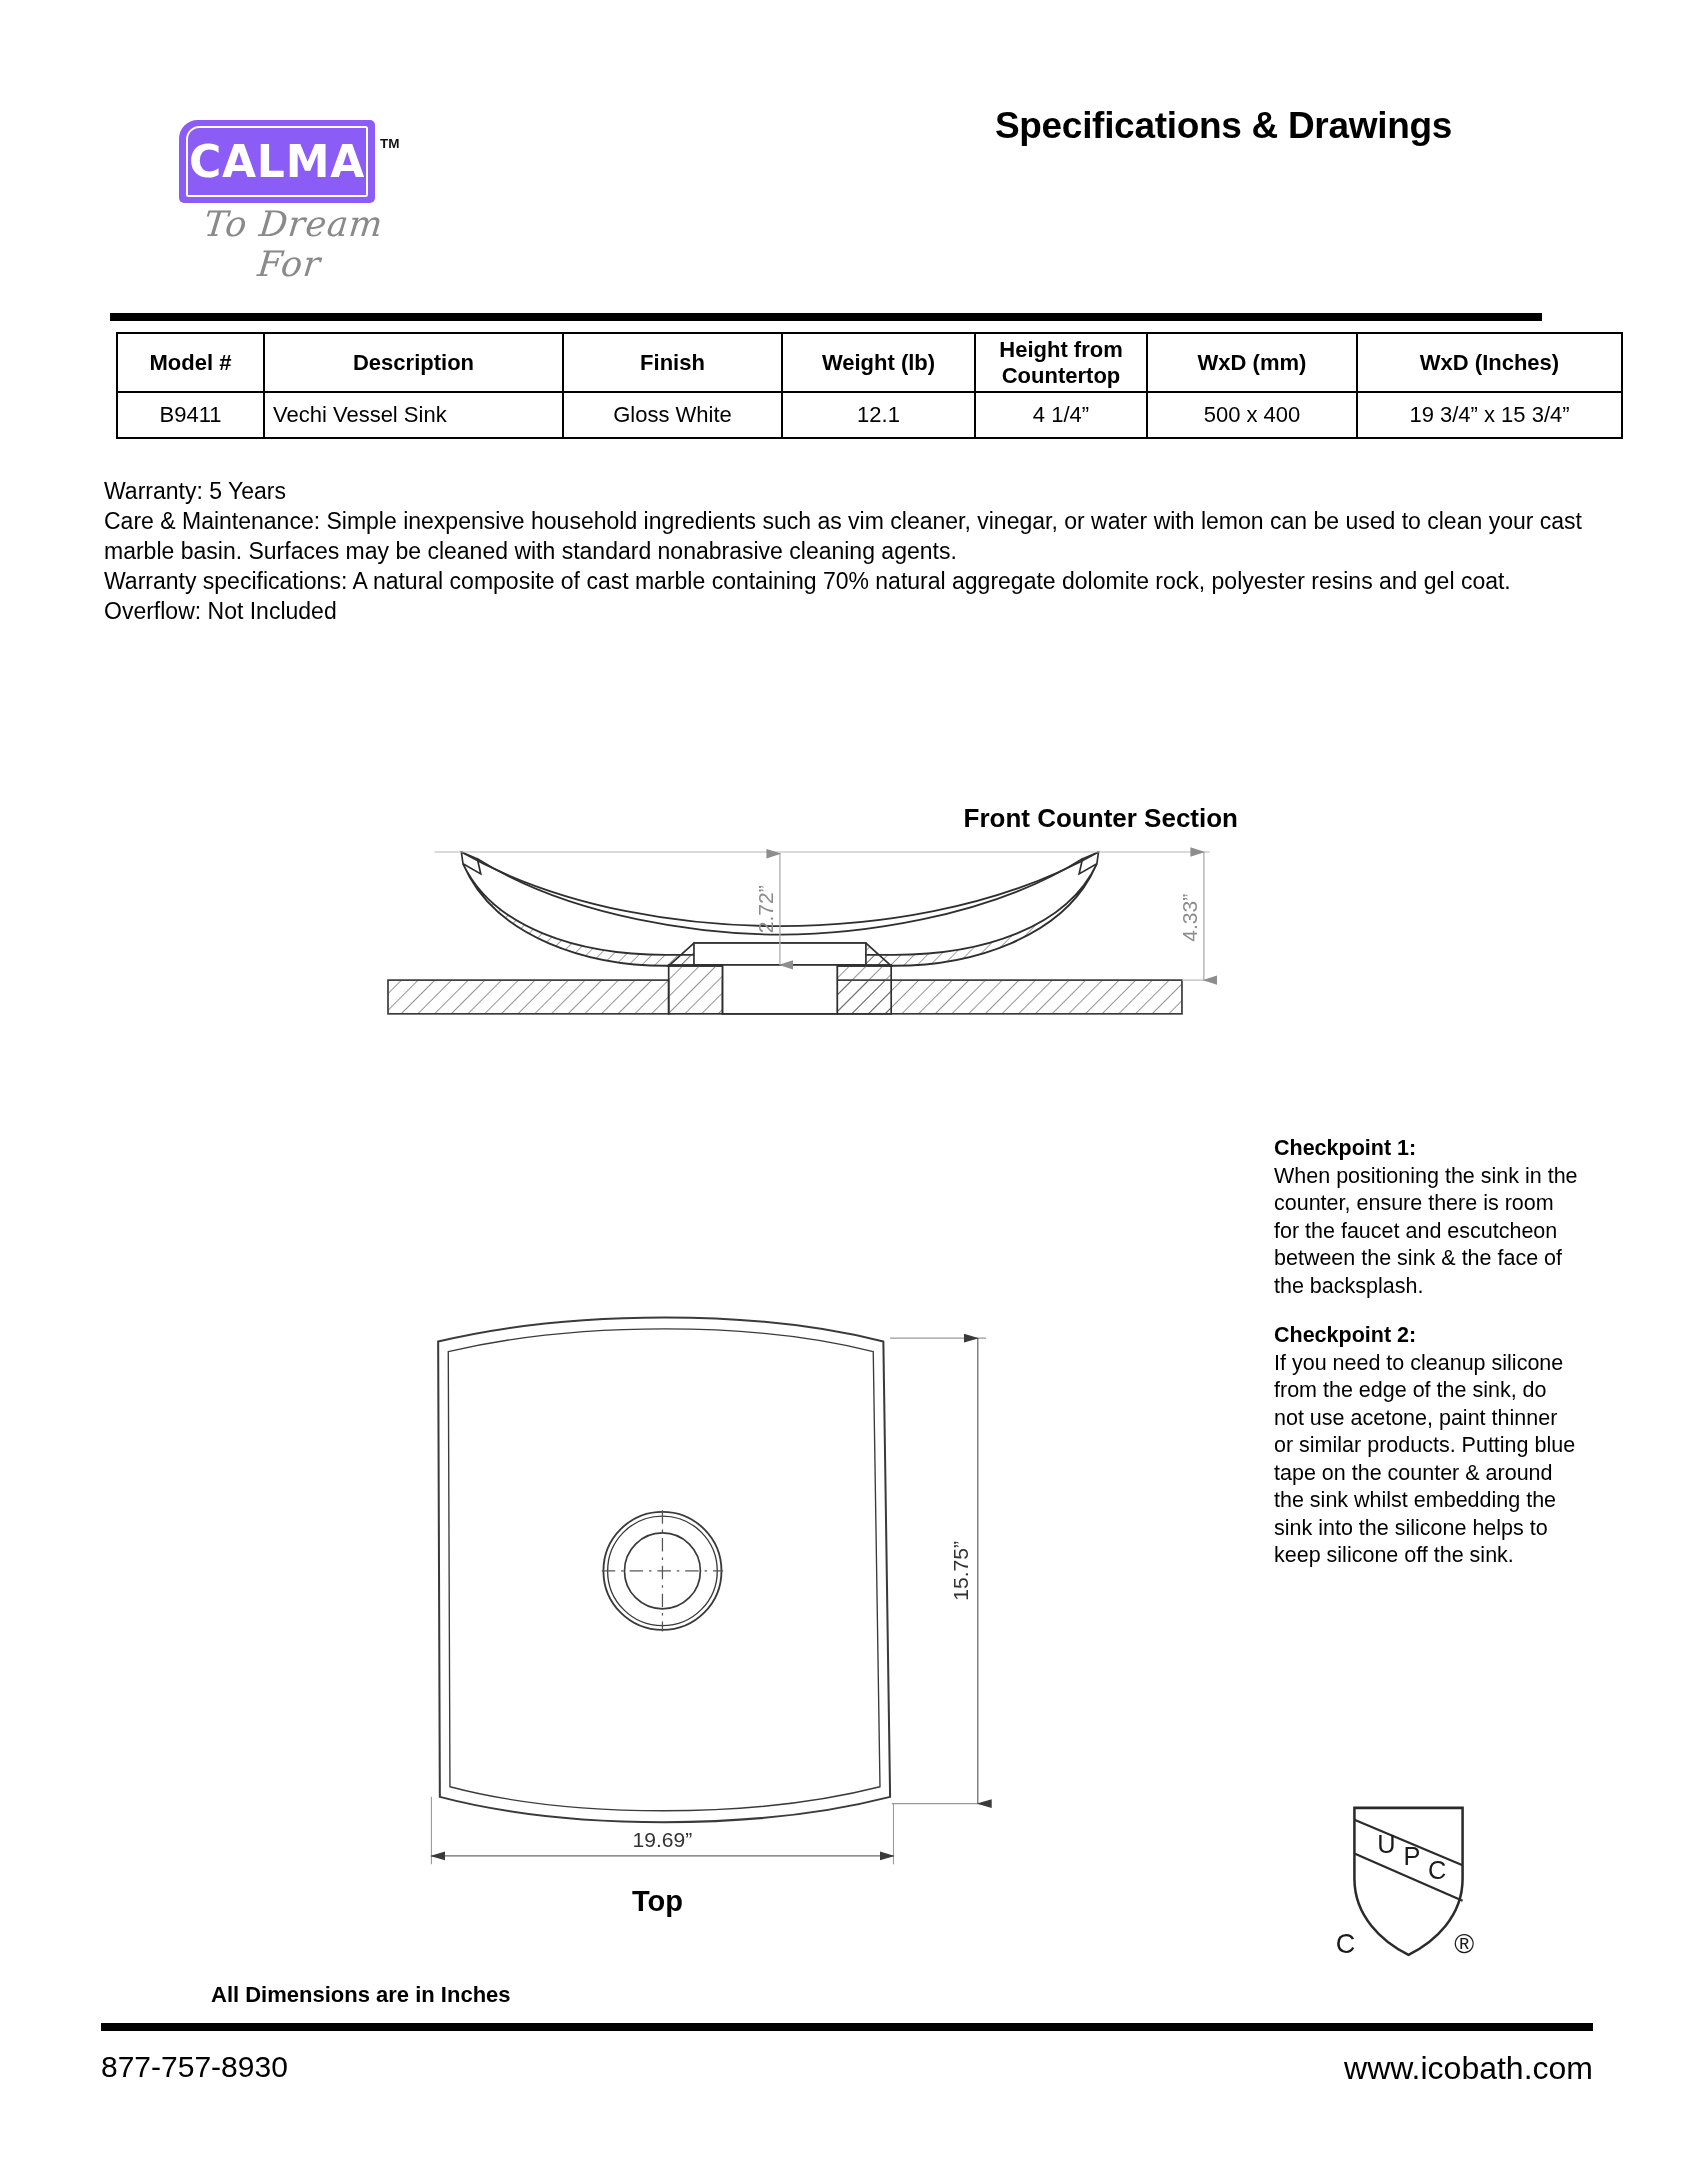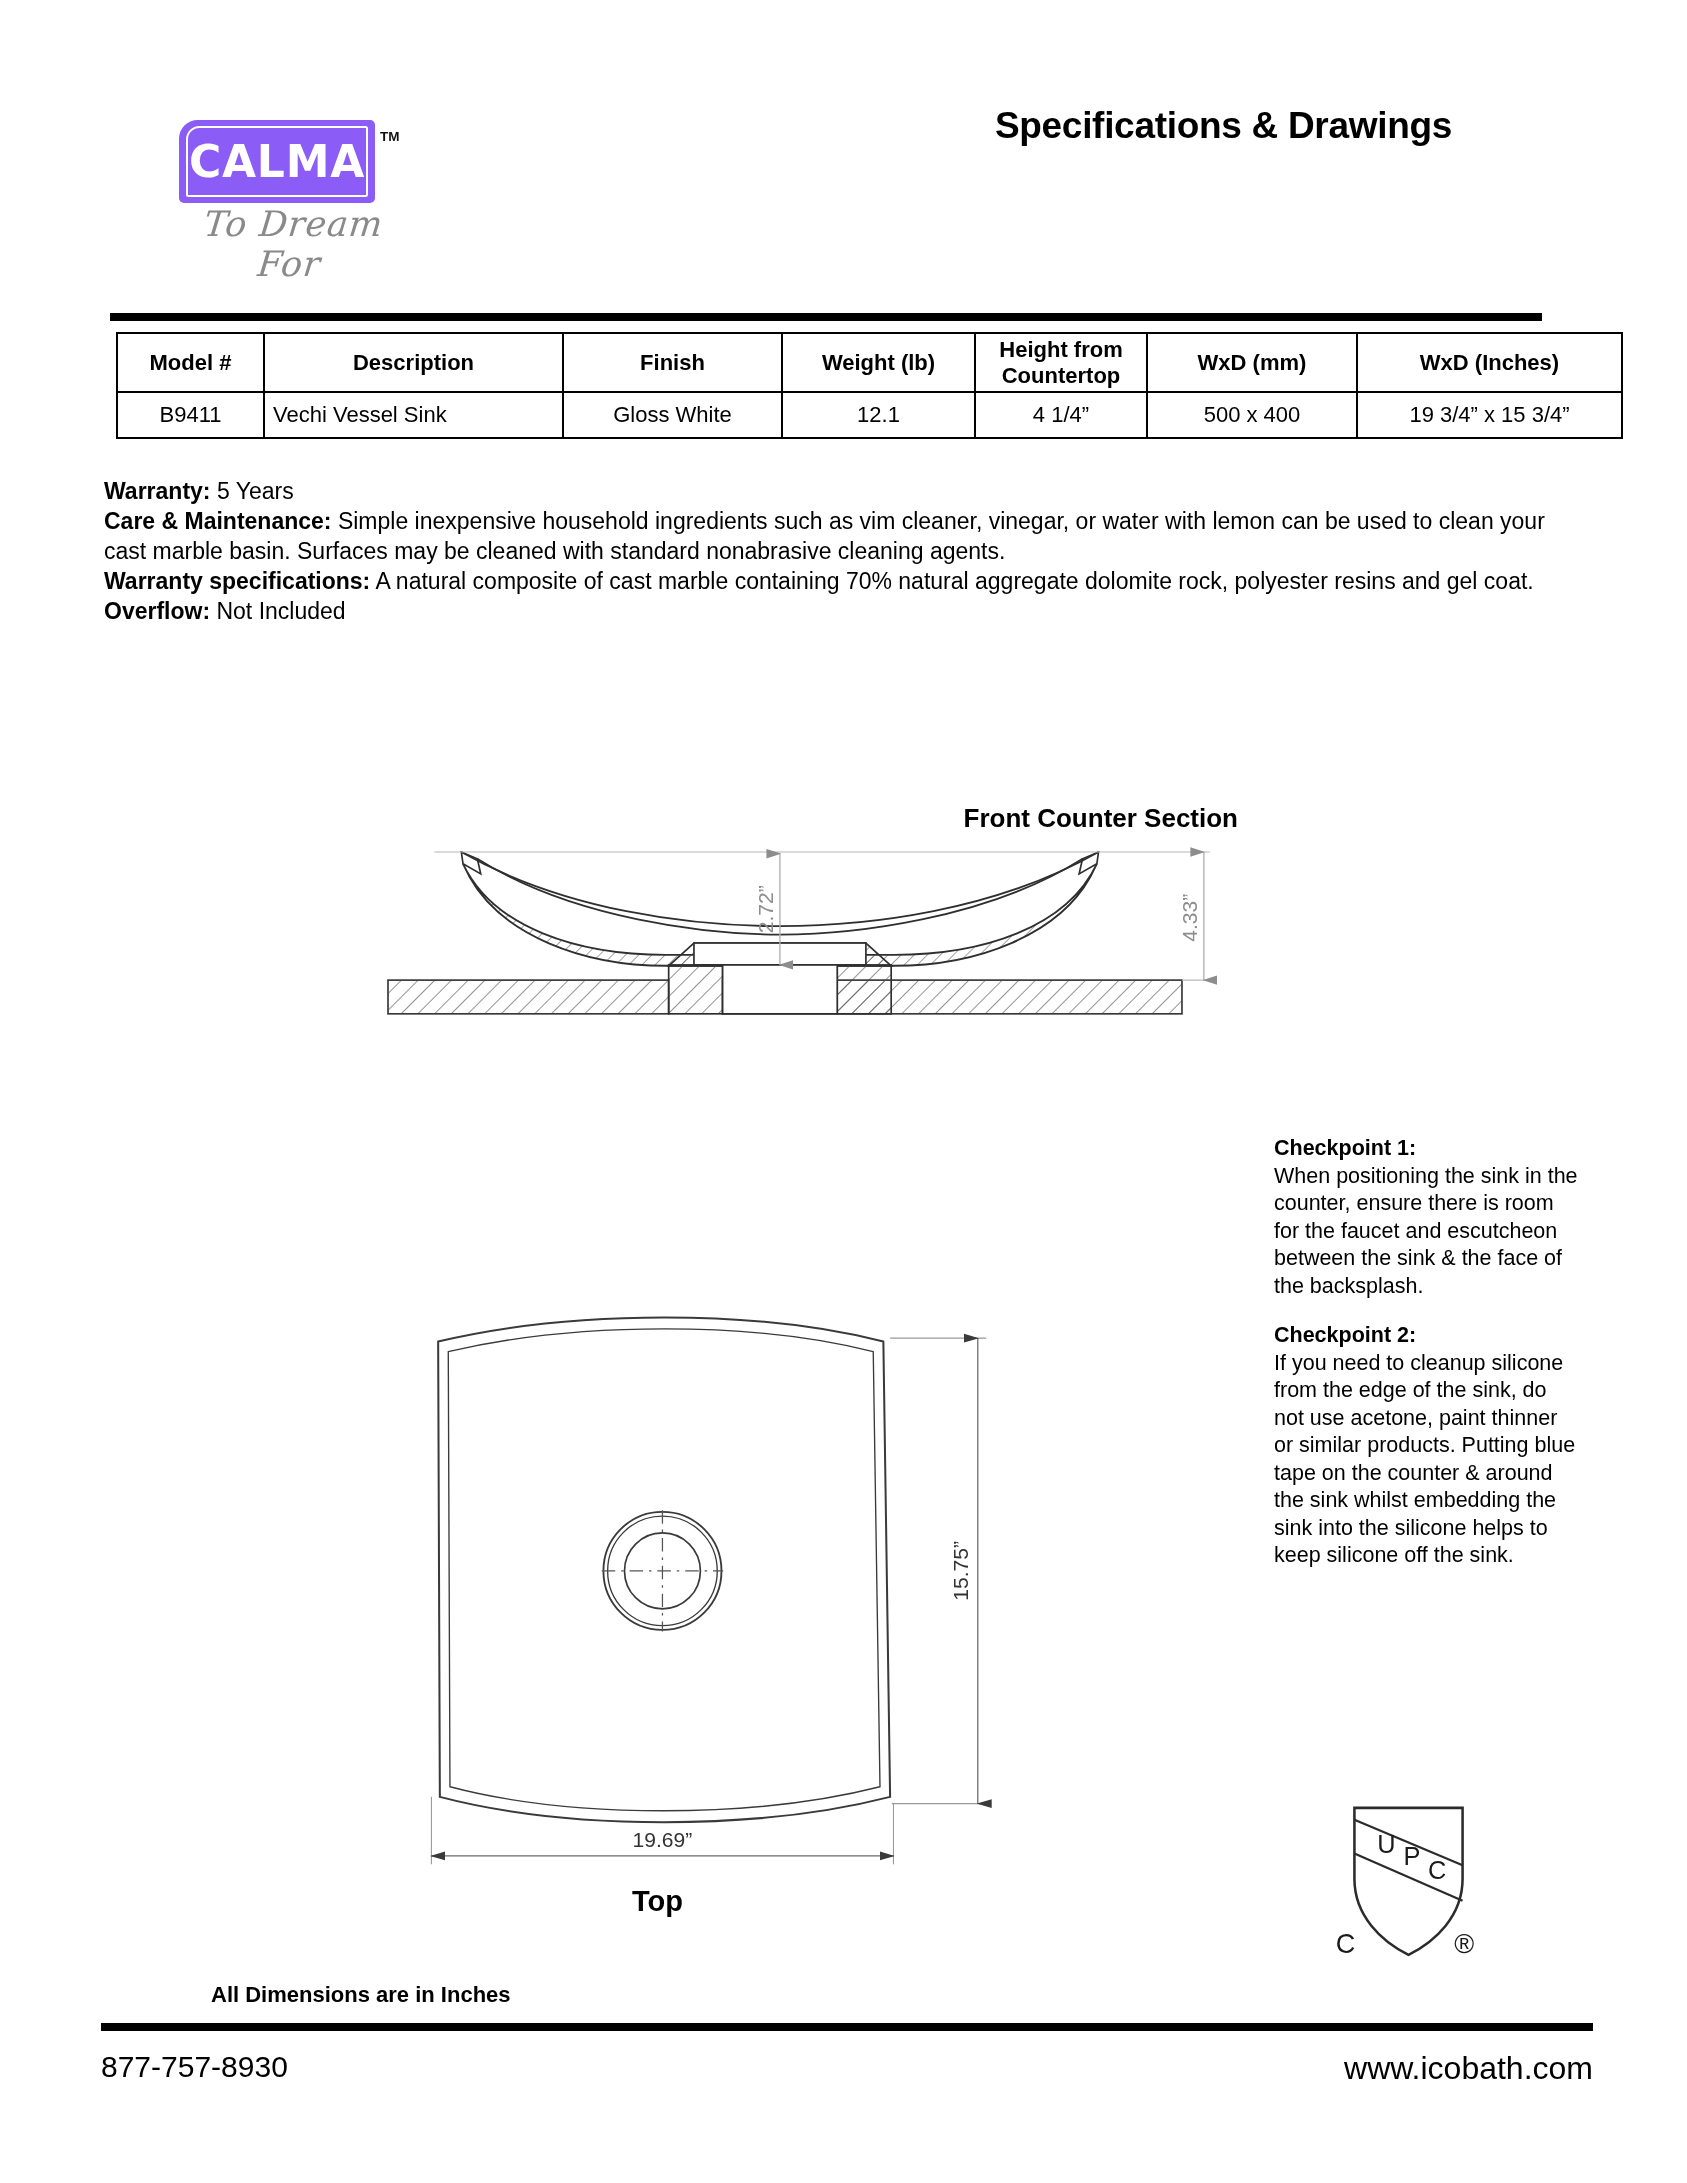--- a/index.html
+++ b/index.html
@@ -75,21 +75,21 @@
     color: #ffffff;
     font-family: "DejaVu Sans", sans-serif;
     font-size: 44px;
     font-weight: bold;
     letter-spacing: 0.8px;
     line-height: 1;
   }
   .logo-tm {
     position: absolute;
     left: 211px;
-    top: 9px;
+    top: 16px;
     font-size: 13.5px;
     font-weight: bold;
     color: #111111;
   }
   .logo-tagline {
     position: absolute;
     left: 0px;
     top: 84px;
     width: 245px;
     text-align: center;
@@ -153,21 +153,21 @@
   
   .spec-text {
     position: absolute;
     left: 104px;
     top: 477px;
     width: 1485px;
     font-size: 23px;
     line-height: 1.30;
   }
   .spec-text p { margin: 0; }
-  .spec-text b { font-weight: bold; }
+  .spec-text b { font-weight: normal; }
 
   
   .section-view {
     position: absolute;
     left: 354px;
     top: 793px;
     width: 894px;
     height: 236px;
   }
   .section-title {

